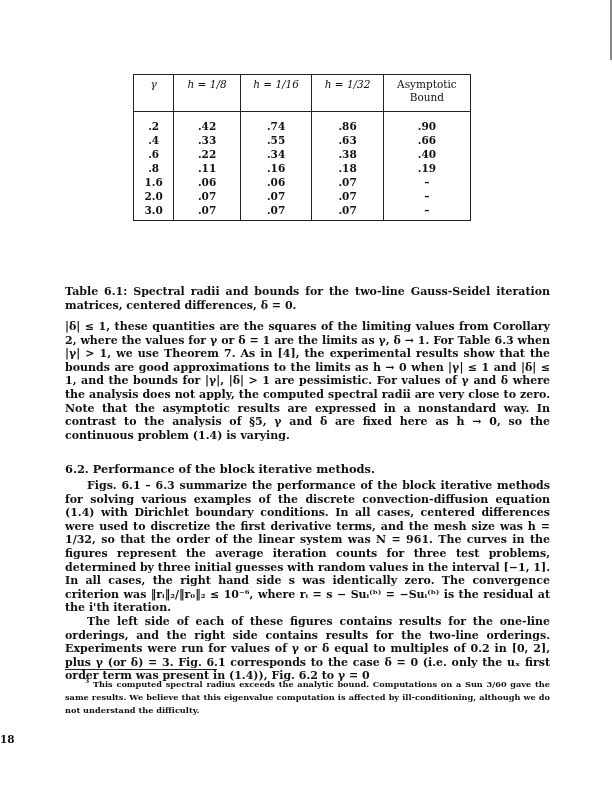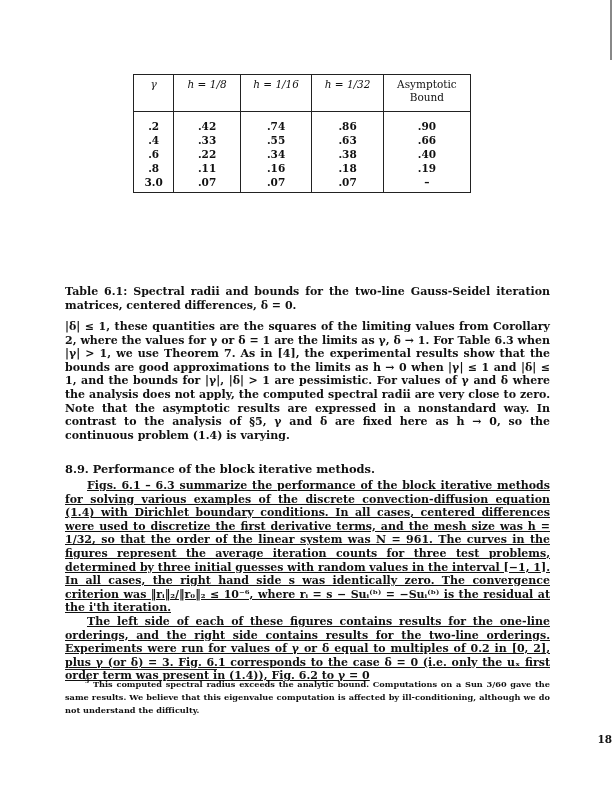--- a/index.html
+++ b/index.html
@@ -39,33 +39,33 @@
     position: absolute; left: 65px; width: 485px;
     font-size: 11px; line-height: 13.6px; font-weight: bold;
     text-align: justify;
   }
   .text p { margin: 0; }
   .caption { top: 285px; }
   .caption .lbl { font-weight: bold; }
   .para1 { top: 320px; }
   .heading { top: 463px; font-size: 11.4px; font-weight: bold; }
   .para2 { top: 479px; }
-  .indent { text-indent: 22px; text-decoration: underline; }
+  .indent { text-indent: 22px; }
   .fn-rule {
     position: absolute; left: 65px; top: 669px; width: 152px; height: 1px; background: #222;
   }
   .footnote {
     position: absolute; left: 65px; top: 674px; width: 485px;
     font-size: 8.2px; line-height: 13px; font-weight: bold; text-align: justify;
   }
   .footnote p { margin: 0; text-indent: 20px; }
   .footnote sup { font-size: 6px; }
   .page-num {
     position: absolute; left: 0; width: 612px; top: 733px;
-    text-align: right; font-size: 10.5px; font-weight: bold;
+    text-align: left; font-size: 10.5px; font-weight: bold;
   }
 </style>
 </head>
 <body>
 
 <div class="right-edge"></div>
 
 <table class="data">
   <thead>
     <tr>
@@ -99,38 +99,52 @@
         <td><span>.40</span></td>
       </tr>
       <tr>
         <td><span>.8</span></td>
         <td><span>.11</span></td>
         <td><span>.16</span></td>
         <td><span>.18</span></td>
         <td><span>.19</span></td>
       </tr>
       <tr>
+        <td><span>1.6</span></td>
+        <td><span>.06</span></td>
+        <td><span>.06</span></td>
+        <td><span>.07</span></td>
+        <td><span>–</span></td>
+      </tr>
+      <tr>
+        <td><span>2.0</span></td>
+        <td><span>.07</span></td>
+        <td><span>.07</span></td>
+        <td><span>.07</span></td>
+        <td><span>–</span></td>
+      </tr>
+      <tr>
         <td><span>3.0</span></td>
         <td><span>.07</span></td>
         <td><span>.07</span></td>
         <td><span>.07</span></td>
         <td><span>–</span></td>
       </tr>
     </tbody>
 </table>
 
 <div class="text caption">
   <p><span class="lbl">Table 6.1:</span><span> Spectral radii and bounds for the two-line Gauss-Seidel iteration matrices, centered differences, δ = 0.</span></p>
 </div>
 
 <div class="text para1">
   <p>|δ| ≤ 1, these quantities are the squares of the limiting values from Corollary 2, where the values for γ or δ = 1 are the limits as γ, δ → 1. For Table 6.3 when |γ| &gt; 1, we use Theorem 7. As in [4], the experimental results show that the bounds are good approximations to the limits as h → 0 when |γ| ≤ 1 and |δ| ≤ 1, and the bounds for |γ|, |δ| &gt; 1 are pessimistic. For values of γ and δ where the analysis does not apply, the computed spectral radii are very close to zero. Note that the asymptotic results are expressed in a nonstandard way. In contrast to the analysis of §5, γ and δ are fixed here as h → 0, so the continuous problem (1.4) is varying.</p>
 </div>
 
-<div class="text heading">8.9. Performance of the block iterative methods.</div>
+<div class="text heading">6.2. Performance of the block iterative methods.</div>
 
 <div class="text para2">
   <p class="indent">Figs. 6.1 – 6.3 summarize the performance of the block iterative methods for solving various examples of the discrete convection-diffusion equation (1.4) with Dirichlet boundary conditions. In all cases, centered differences were used to discretize the first derivative terms, and the mesh size was h = 1/32, so that the order of the linear system was N = 961. The curves in the figures represent the average iteration counts for three test problems, determined by three initial guesses with random values in the interval [−1, 1]. In all cases, the right hand side s was identically zero. The convergence criterion was ‖rᵢ‖₂/‖r₀‖₂ ≤ 10⁻⁶, where rᵢ = s − Suᵢ⁽ᵇ⁾ = −Suᵢ⁽ᵇ⁾ is the residual at the i'th iteration.</p>
   <p class="indent">The left side of each of these figures contains results for the one-line orderings, and the right side contains results for the two-line orderings. Experiments were run for values of γ or δ equal to multiples of 0.2 in [0, 2], plus γ (or δ) = 3. Fig. 6.1 corresponds to the case δ = 0 (i.e. only the uₓ first order term was present in (1.4)), Fig. 6.2 to γ = 0</p>
 </div>
 
 <div class="fn-rule"></div>
 <div class="footnote">
   <p><sup>3</sup><span> This computed spectral radius exceeds the analytic bound. Computations on a Sun 3/60 gave the same results. We believe that this eigenvalue computation is affected by ill-conditioning, although we do not understand the difficulty.</span></p>
 </div>

